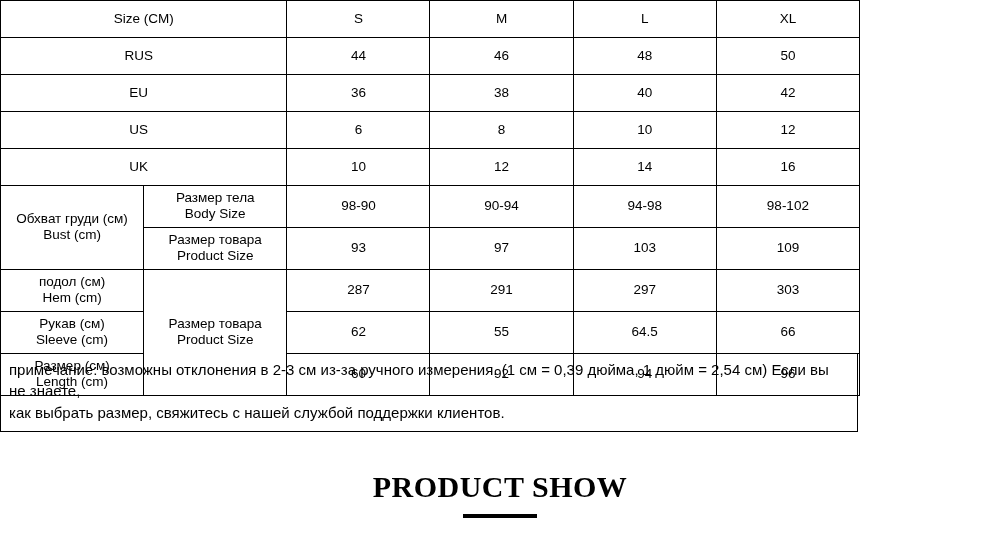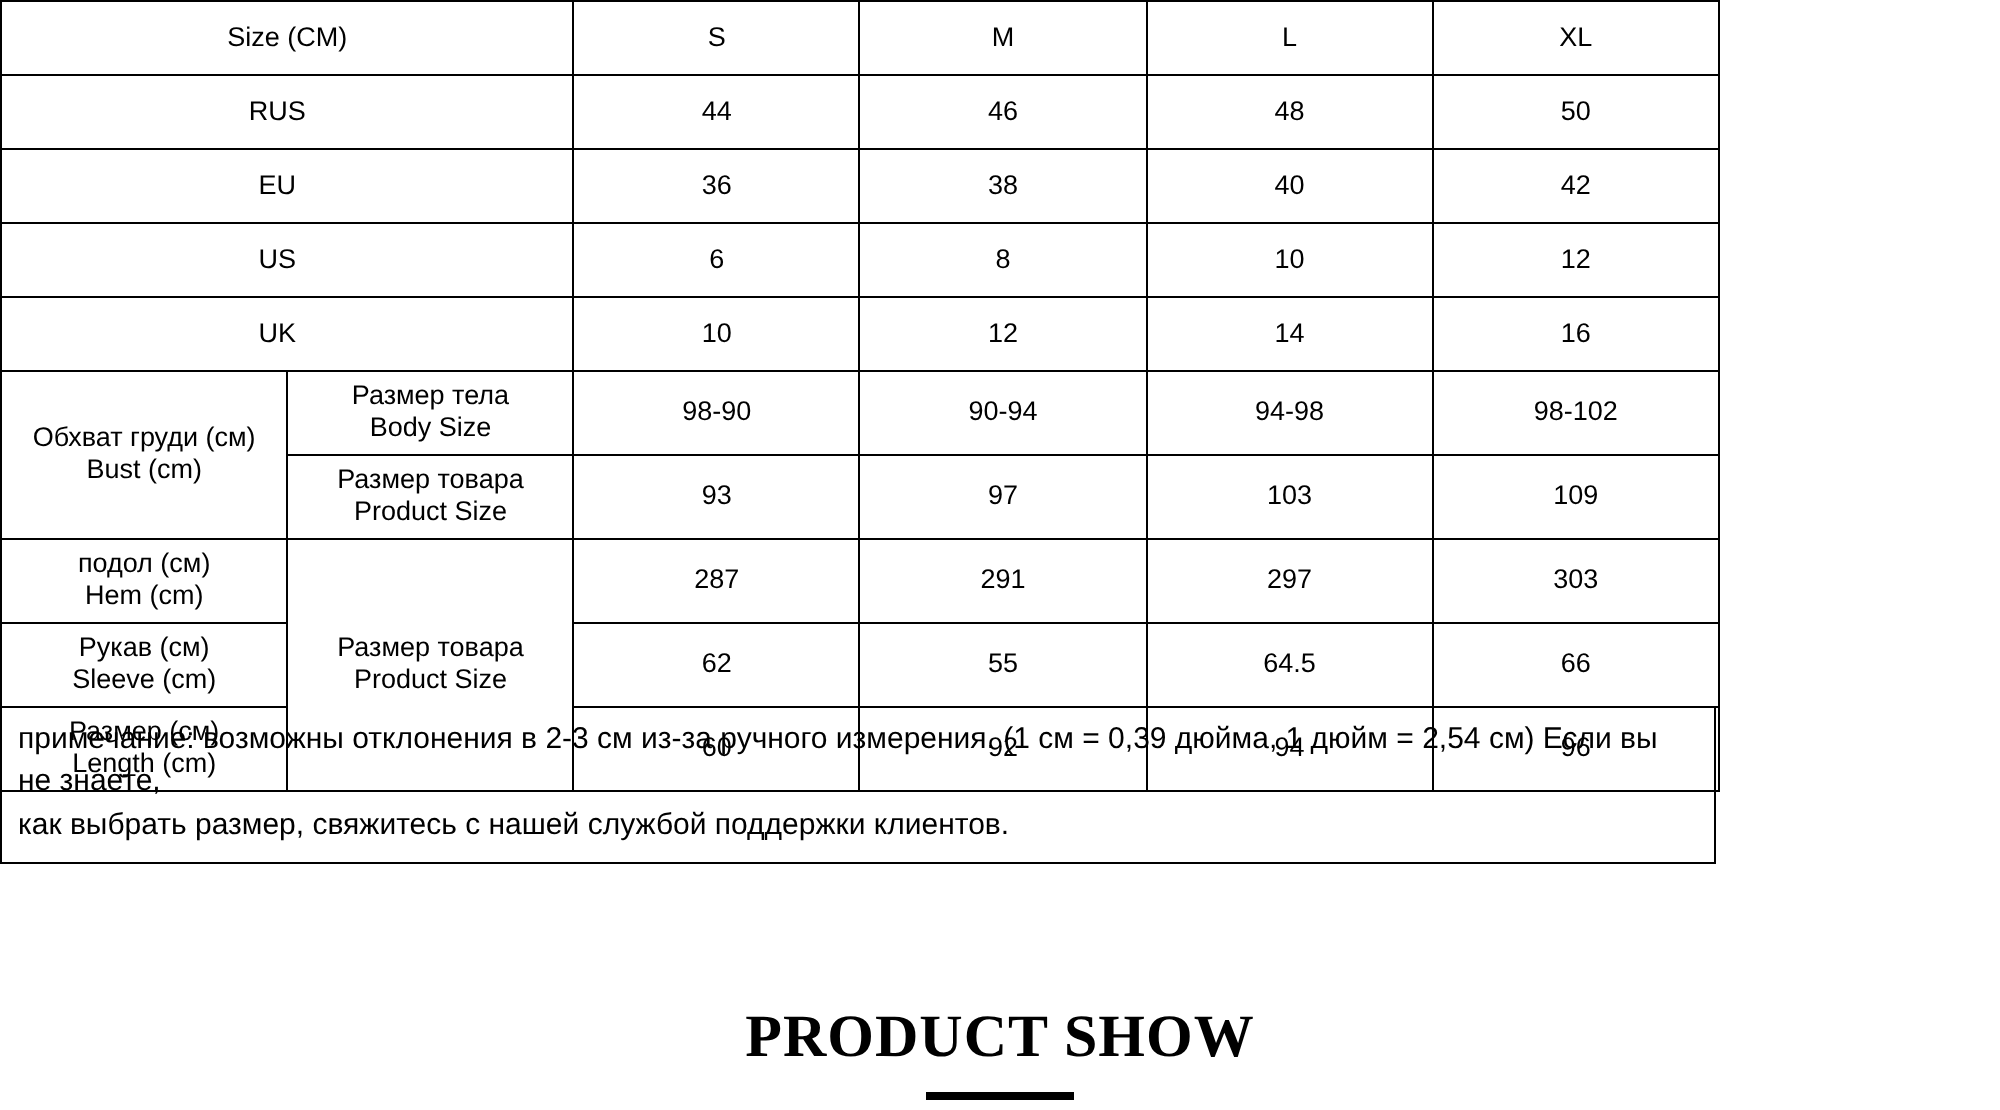--- a/index.html
+++ b/index.html
@@ -75,21 +75,20 @@
     top: 470px;
     width: 1000px;
     text-align: center;
   }
   .product-show .ps-title {
     font-family: "Liberation Serif", serif;
     font-weight: bold;
     font-size: 30px;
     letter-spacing: 0.5px;
     color: #000000;
-    margin-top: 32px;
   }
   .product-show .ps-rule {
     width: 74px;
     height: 4px;
     background: #000000;
     margin: 10px auto 0 auto;
   }
 </style>
 </head>
 <body>

